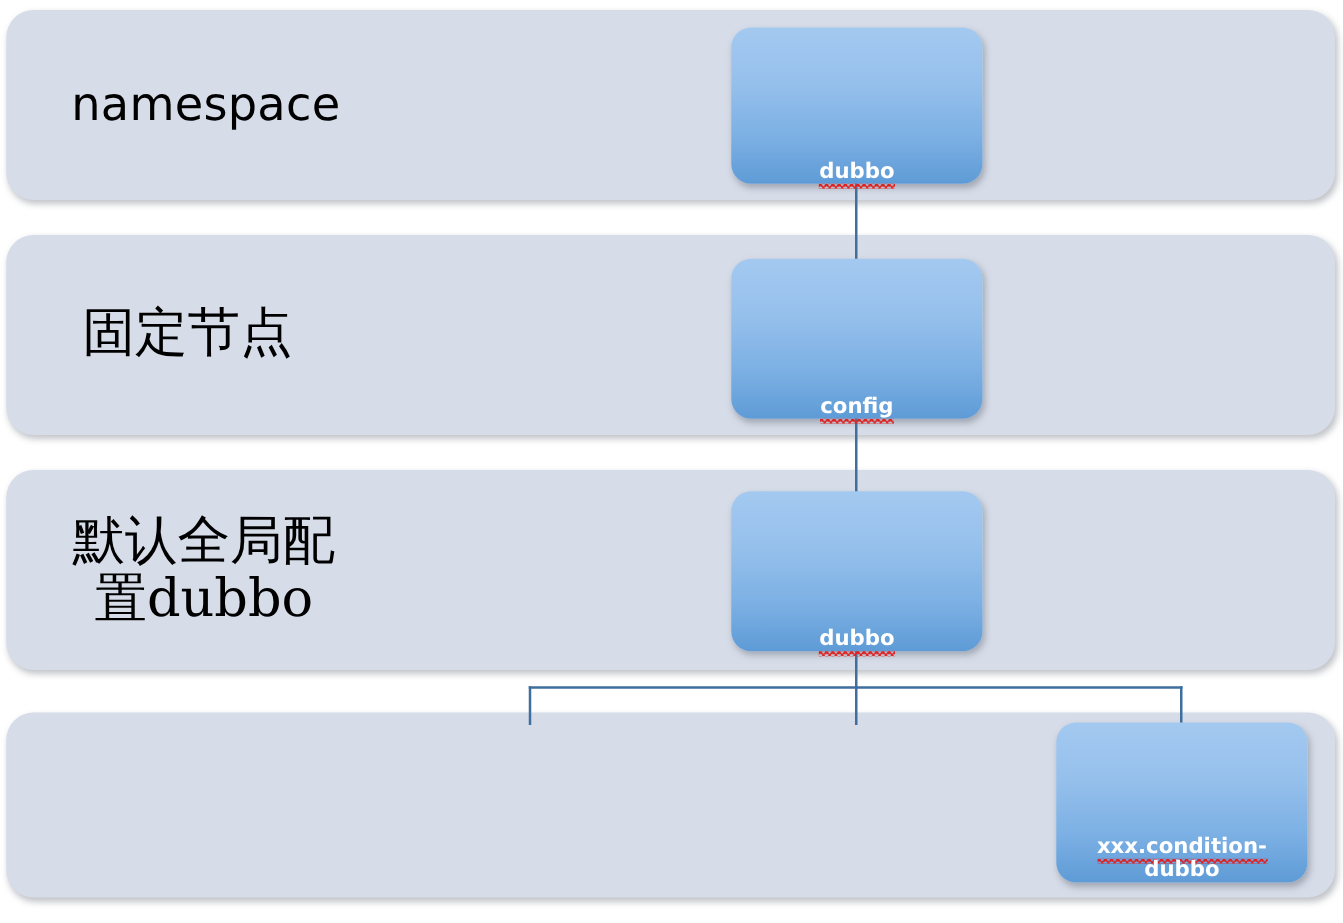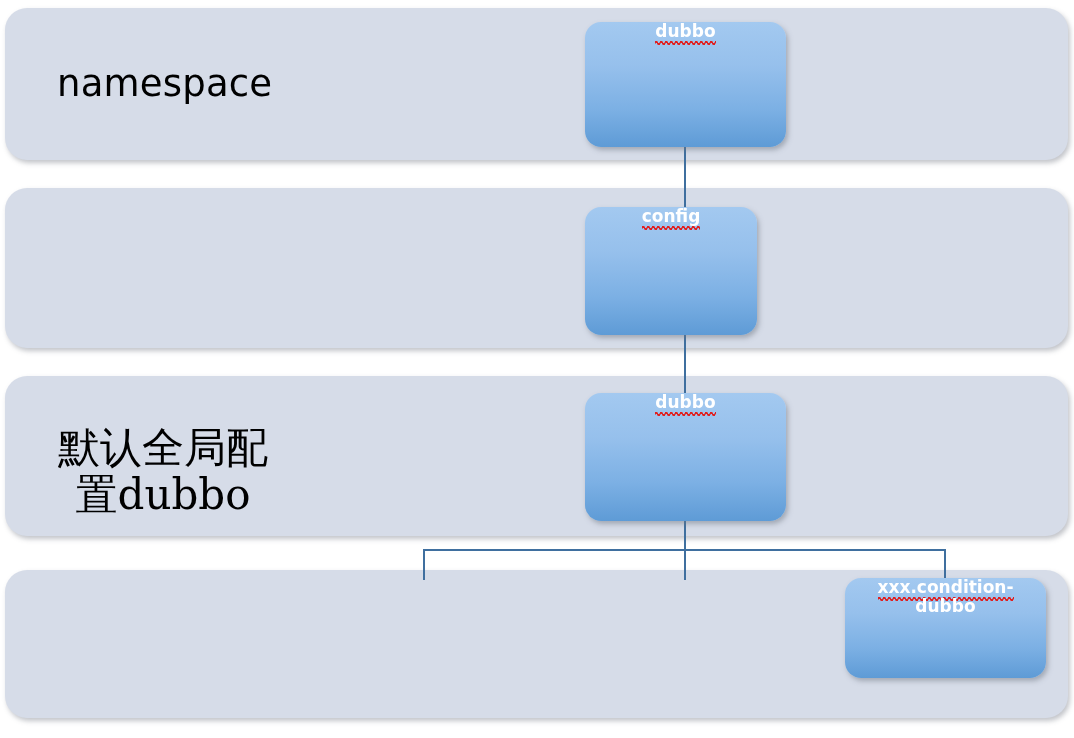--- a/index.html
+++ b/index.html
@@ -49,21 +49,21 @@
     text-align: center;
   }
 
   
   .node {
     position: absolute;
     border-radius: 16px;
     background: linear-gradient(to bottom, #a3c9f0 0%, #96c0ec 35%, #7cb0e4 70%, #5e9bd6 100%);
     box-shadow: 2px 3px 5px rgba(110,118,130,0.5);
     display: flex;
-    align-items: flex-start;
+    align-items: flex-end;
     justify-content: center;
     box-sizing: border-box;
     z-index: 3;
   }
   .node-label {
     color: #ffffff;
     font-family: "DejaVu Sans", sans-serif;
     font-weight: bold;
     font-size: 17px;
     line-height: 1.12;
@@ -104,23 +104,24 @@
 </style>
 </head>
 <body>
 
 <div id="stage">
 
   <div class="band" style="top:8px; height:152px;"></div>
   <div class="band-label latin" style="left:57px; top:63px;">namespace</div>
 
   <div class="band" style="top:188px; height:160px;"></div>
+  <div class="band-label cjk" style="left:66px; top:242px;">固定节点</div>
 
   <div class="band" style="top:376px; height:160px;"></div>
-  <div class="band-label cjk" style="left:38px; top:408px; width:250px;margin-top:16px;">默认全局配
+  <div class="band-label cjk" style="left:38px; top:408px; width:250px;">默认全局配
 置dubbo</div>
 
   <div class="band" style="top:570px; height:148px;"></div>
 
   <div class="conn v" style="left:684px; top:146px; height:68px;"></div>
 
   <div class="conn v" style="left:684px; top:334px; height:70px;"></div>
 
   <div class="conn v" style="left:684px; top:520px; height:60px;"></div>
 
@@ -128,34 +129,34 @@
 
   <div class="conn v" style="left:423px; top:549px; height:31px;"></div>
   <div class="conn v" style="left:944px; top:549px; height:31px;"></div>
 
   <div class="node" style="left:585px; top:22px; width:201px; height:125px;">
     <div class="node-label">
       <span class="ln"><span class="squiggle">dubbo</span></span>
     </div>
   </div>
 
-  <div class="node" style="left:585px; top:207px; width:172px; height:128px;">
+  <div class="node" style="left:585px; top:207px; width:201px; height:128px;">
     <div class="node-label">
       <span class="ln"><span class="squiggle">config</span></span>
     </div>
   </div>
 
   <div class="node" style="left:585px; top:393px; width:201px; height:128px;">
     <div class="node-label">
       <span class="ln"><span class="squiggle">dubbo</span></span>
     </div>
   </div>
 
 
 
-  <div class="node" style="left:845px; top:578px; width:201px; height:100px;">
+  <div class="node" style="left:845px; top:578px; width:201px; height:128px;">
     <div class="node-label">
       <span class="ln"><span class="squiggle">xxx.condition-</span></span>
       <span class="ln">dubbo</span>
     </div>
   </div>
 
 </div>
 
 </body></html>

